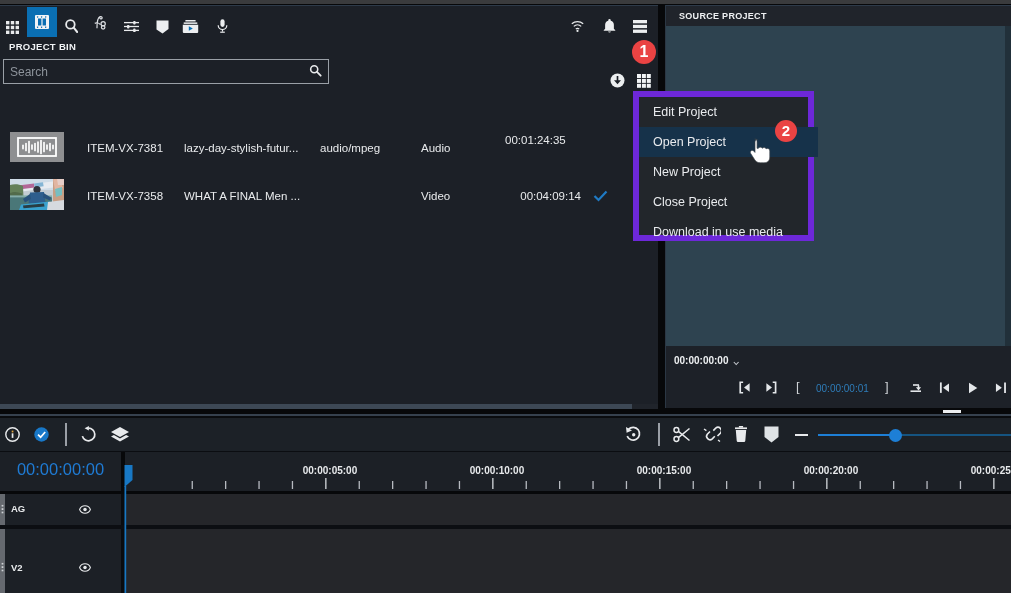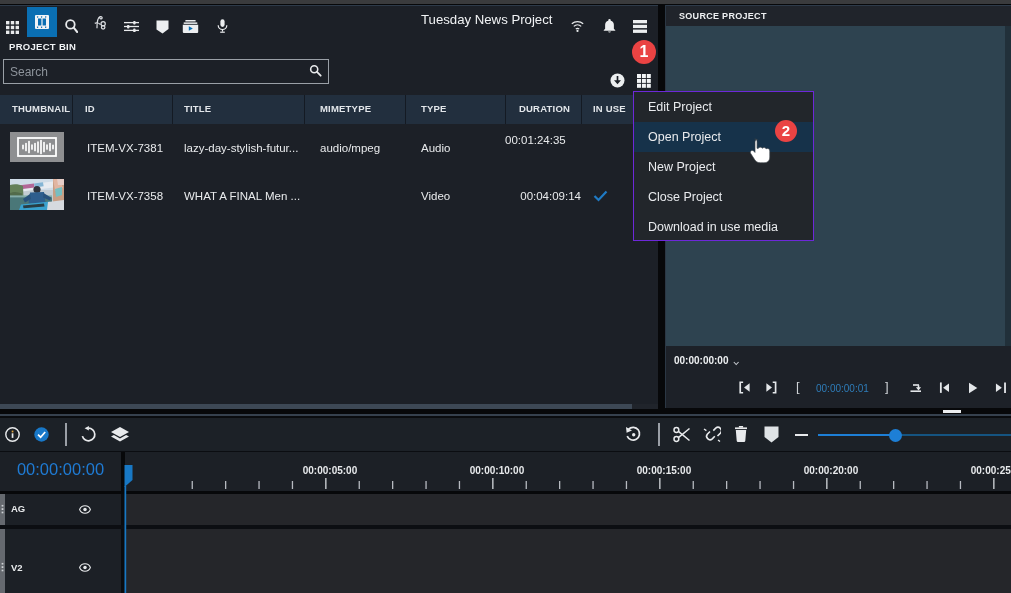--- a/index.html
+++ b/index.html
@@ -59,21 +59,20 @@
       <rect x="1.7" y="2.4" width="13.6" height="1.5" fill="#eceef0"></rect>
       <path fill="#eceef0" d="M0.8 4.8 h15.4 v7.2 a1 1 0 0 1 -1 1 h-13.4 a1 1 0 0 1 -1 -1 z"></path>
       <path fill="#0a6fb3" d="M6.8 6.2 v4.6 l4 -2.3 z"></path>
     </svg>
     <svg class="ic" style="left:216.5px;top:12.5px" width="11" height="15" viewBox="0 0 11 15">
       <rect x="3.4" y="0.3" width="4.2" height="7.6" rx="2.1" fill="#eceef0"></rect>
       <path d="M1.2 6.2 a4.3 4.3 0 0 0 8.6 0" fill="none" stroke="#eceef0" stroke-width="1.2"></path>
       <line x1="5.5" y1="10.5" x2="5.5" y2="12.6" stroke="#eceef0" stroke-width="1.2"></line>
       <line x1="3.2" y1="13.2" x2="7.8" y2="13.2" stroke="#eceef0" stroke-width="1.2"></line>
     </svg>
-    <div class="abs" style="left:421px;top:6px;width:140px;height:18px;font-size:13.2px;color:#f1f3f5;white-space:nowrap;">Tuesday News Project</div>
     <svg class="ic" style="left:571px;top:14px" width="13" height="12" viewBox="0 0 13 12">
       <g fill="none" stroke="#e8eaec" stroke-width="1.2">
         <path d="M0.8 3.8 a8.4 8.4 0 0 1 11.4 0"></path>
         <path d="M2.8 6.4 a5.5 5.5 0 0 1 7.4 0"></path>
         <path d="M4.8 9 a2.7 2.7 0 0 1 3.4 0"></path>
       </g>
       <circle cx="6.5" cy="10.9" r="1.1" fill="#e8eaec"></circle>
     </svg>
     <svg class="ic" style="left:602.5px;top:13px" width="13" height="14" viewBox="0 0 14 16">
       <path fill="#eceef0" d="M7 0 a1.4 1.4 0 0 1 1.4 1.4 v0.5 a5 5 0 0 1 3.6 4.8 v4.3 l1.6 1.8 v0.7 h-13.2 v-0.7 l1.6 -1.8 v-4.3 a5 5 0 0 1 3.6 -4.8 v-0.5 a1.4 1.4 0 0 1 1.4 -1.4 z"></path>
@@ -104,35 +103,20 @@
         <rect x="4.9" y="0" width="4" height="4"></rect>
         <rect x="9.8" y="0" width="4" height="4"></rect>
         <rect x="0" y="4.9" width="4" height="4"></rect>
         <rect x="4.9" y="4.9" width="4" height="4"></rect>
         <rect x="9.8" y="4.9" width="4" height="4"></rect>
         <rect x="0" y="9.8" width="4" height="4"></rect>
         <rect x="4.9" y="9.8" width="4" height="4"></rect>
         <rect x="9.8" y="9.8" width="4" height="4"></rect>
       </g>
     </svg>
-    <div class="abs" style="left:0;top:89px;width:658px;height:29px;background:#222f3e;font-size:9.5px;font-weight:bold;letter-spacing:0.2px;color:#e2e6ea;">
-      <div class="abs" style="left:12px;top:8px;">THUMBNAIL</div>
-      <div class="abs" style="left:85px;top:8px;">ID</div>
-      <div class="abs" style="left:184px;top:8px;">TITLE</div>
-      <div class="abs" style="left:320px;top:8px;">MIMETYPE</div>
-      <div class="abs" style="left:421px;top:8px;">TYPE</div>
-      <div class="abs" style="left:519px;top:8px;">DURATION</div>
-      <div class="abs" style="left:593px;top:8px;">IN&nbsp;USE</div>
-      <div class="abs" style="left:72px;top:0;width:1px;height:29px;background:#141a23;"></div>
-      <div class="abs" style="left:172px;top:0;width:1px;height:29px;background:#141a23;"></div>
-      <div class="abs" style="left:304px;top:0;width:1px;height:29px;background:#141a23;"></div>
-      <div class="abs" style="left:405px;top:0;width:1px;height:29px;background:#141a23;"></div>
-      <div class="abs" style="left:505px;top:0;width:1px;height:29px;background:#141a23;"></div>
-      <div class="abs" style="left:581px;top:0;width:1px;height:29px;background:#141a23;"></div>
-    </div>
     <div class="abs" style="left:0;top:118px;width:658px;height:48px;font-size:11.5px;color:#e8eaec;">
       <div class="abs" style="left:10px;top:8px;width:54px;height:30px;background:#8e8f91;"></div>
       <svg class="abs" style="left:17px;top:13px" width="40" height="20" viewBox="0 0 40 20">
         <rect x="1" y="1" width="38" height="18" fill="none" stroke="#fff" stroke-width="1.8"></rect>
         <g stroke="#fff" stroke-width="1.7" stroke-linecap="round">
           <line x1="6" y1="8.4" x2="6" y2="11.6"></line>
           <line x1="9" y1="6.5" x2="9" y2="13.5"></line>
           <line x1="12" y1="4.5" x2="12" y2="15.5"></line>
           <line x1="15" y1="8" x2="15" y2="12"></line>
           <line x1="18" y1="6.5" x2="18" y2="13.5"></line>
@@ -227,21 +211,21 @@
     <path d="M10.5 2.5 v9 l-6.2 -4.5 z" fill="#e4e7ea" transform="scale(0.95)"></path>
   </svg>
 <svg class="abs" style="left:967px;top:381px;z-index:3" width="11" height="14" viewBox="0 0 11 14">
     <path d="M2 1.8 v10.4 l8.3 -5.2 z" fill="#e4e7ea"></path>
   </svg>
 <svg class="abs" style="left:995px;top:381px;z-index:3" width="11" height="14" viewBox="0 0 11 14">
     <path d="M9.6 1.5 h1.9 v11 h-1.9 z" fill="#e4e7ea" transform="scale(0.95)"></path>
     <path d="M1 2.5 v9 l6.2 -4.5 z" fill="#e4e7ea" transform="scale(0.95)"></path>
   </svg>
 <div class="abs" style="left:943px;top:410px;width:18px;height:3px;background:#eceef0;z-index:4;"></div>
-<div class="abs" style="left:633px;top:91px;width:181px;height:150px;background:#22262b;border:1px solid #6d28d9;z-index:10;font-size:12.5px;color:#e9ebee;">
+<div class="abs" style="left:633px;top:91px;width:181px;height:150px;background:#22262b;border:6px solid #6d28d9;z-index:10;font-size:12.5px;color:#e9ebee;">
     <div class="abs" style="left:0;top:0;width:179px;height:30px;">
       <span style="position:absolute;left:14px;top:8px;">Edit Project</span>
     </div>
     <div class="abs" style="left:0;top:30px;width:179px;height:30px;background:#16324a;">
       <span style="position:absolute;left:14px;top:8px;">Open Project</span>
     </div>
     <div class="abs" style="left:0;top:60px;width:179px;height:30px;">
       <span style="position:absolute;left:14px;top:8px;">New Project</span>
     </div>
     <div class="abs" style="left:0;top:120px;width:179px;height:30px;">

